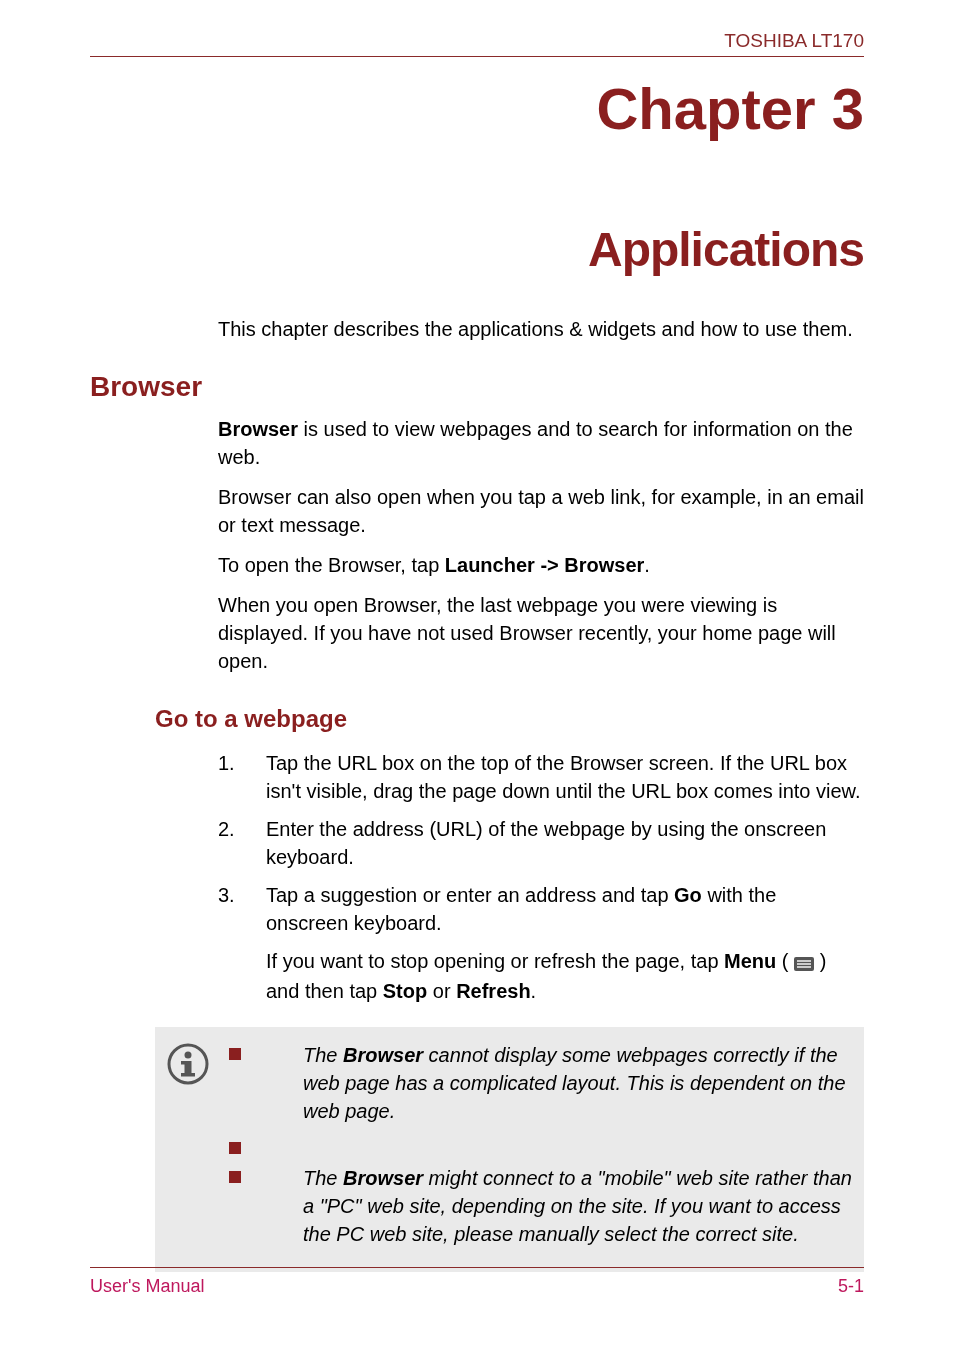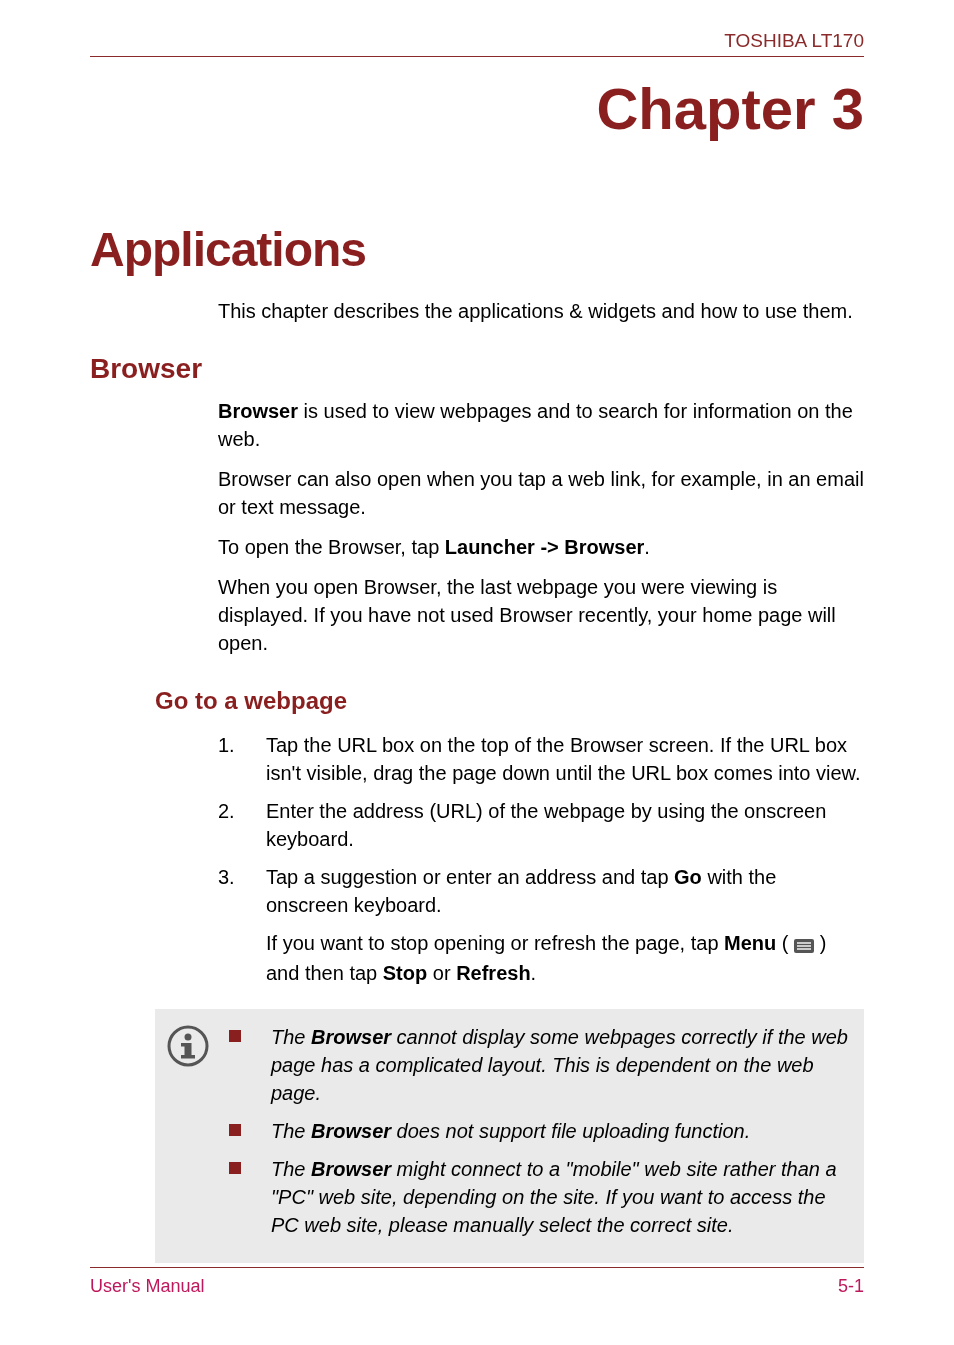--- a/index.html
+++ b/index.html
@@ -36,22 +36,23 @@
       color: #8a1f1f;
       text-align: right;
       letter-spacing: 0px;
       margin-bottom: 80px;
     }
     .heading-h1 {
       font-family: Arial, Helvetica, sans-serif;
       font-weight: 900;
       font-size: 48px;
       color: #8a1f1f;
-      margin-bottom: 20px;
+      margin-bottom: 38px;
       letter-spacing: -1px;
+      text-align: right;
     }
     .heading-h2 {
       font-family: Arial, Helvetica, sans-serif;
       font-weight: 900;
       font-size: 28px;
       color: #8a1f1f;
       margin-top: 28px;
       margin-bottom: 12px;
     }
     .heading-h3 {
@@ -106,20 +107,21 @@
     }
     .info-bullets {
       flex: 1;
       font-size: 20px;
       font-style: italic;
       line-height: 1.4;
     }
     .info-bullet-row {
       display: flex;
       margin-bottom: 10px;
+      gap: 32px;
     }
     .bullet-square {
       width: 12px;
       height: 12px;
       background: #8a1f1f;
       margin-top: 7px;
       margin-right: 30px;
       flex-shrink: 0;
     }
     .inline-icon {
@@ -221,23 +223,20 @@
     </div>
     <div class="info-bullets">
       <div class="info-bullet-row">
         <div class="bullet-square"></div>
         <div>
           <span>The </span><span class="bold">Browser</span><span> cannot display some webpages correctly if the web page has a complicated layout. This is dependent on the web page.</span>
         </div>
       </div>
       <div class="info-bullet-row">
         <div class="bullet-square"></div>
-        <div>
-          <span>The </span><span class="bold">Browser</span><span> does not support file uploading function.</span>
-        </div>
       </div>
       <div class="info-bullet-row">
         <div class="bullet-square"></div>
         <div>
           <span>The </span><span class="bold">Browser</span><span> might connect to a "mobile" web site rather than a "PC" web site, depending on the site. If you want to access the PC web site, please manually select the correct site.</span>
         </div>
       </div>
     </div>
   </div>
 

